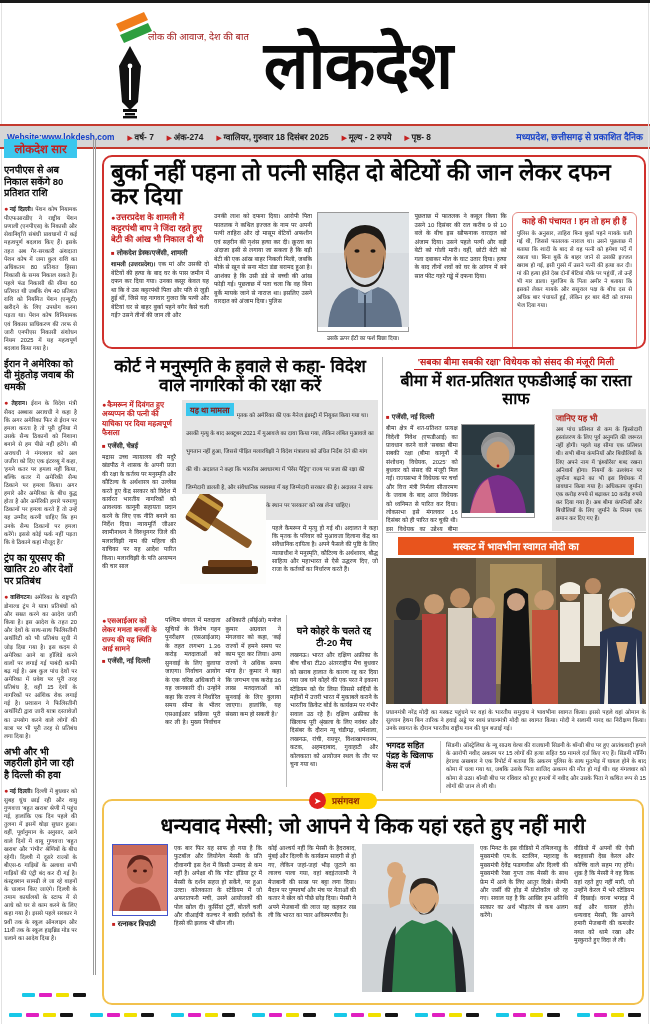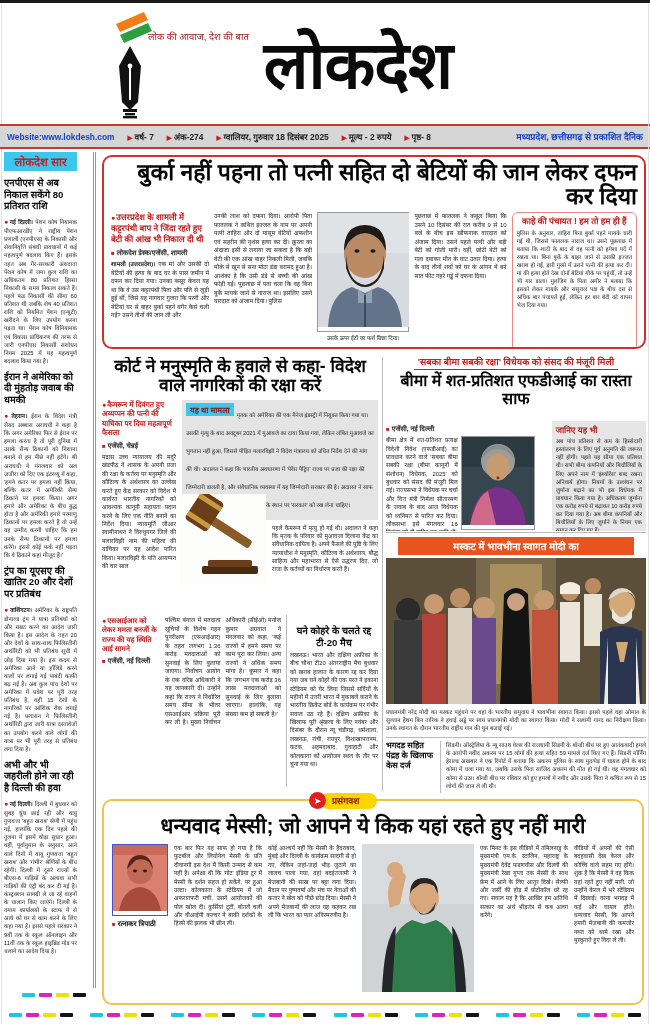--- a/index.html
+++ b/index.html
@@ -18,31 +18,31 @@
   .logo{position:absolute;left:108px;top:5px;}
   .mast-title{position:absolute;left:148px;top:6px;width:420px;height:112px;display:flex;align-items:center;justify-content:center;
       font-size:66px;font-weight:900;color:#0a0a0a;letter-spacing:-1px;line-height:1;}
   .tagline{position:absolute;left:148px;top:27px;width:420px;text-align:left;font-size:9.5px;font-weight:normal;color:#a32020;}
   .infobar{position:absolute;left:0;top:121px;width:650px;height:25px;background:#d6d6d6;border-top:2px solid #c43a2e;border-bottom:2px solid #c43a2e;
       display:flex;align-items:center;gap:13px;box-sizing:border-box;padding:0 7px;font-size:8.4px;font-weight:bold;color:#222;white-space:nowrap;}
   .infobar .web{color:#1742c8;}
   .infobar .pub{color:#1742c8;margin-left:auto;font-size:9px;}
   .m{color:#c4201f;font-size:6.5px;margin-right:2px;}
   
-  .sidebar{position:absolute;left:4px;top:149px;width:92px;height:836px;border-right:3px double #999;padding-right:16px;box-sizing:border-box;overflow:hidden;}
+  .sidebar{position:absolute;left:4px;top:136px;width:92px;height:836px;border-right:3px double #999;padding-right:16px;box-sizing:border-box;overflow:hidden;}
   .sb-head{background:#3bc7ee;color:#c4201f;font-weight:900;font-size:11.5px;text-align:center;padding:2px 0;margin-bottom:4px;}
   .sb-story h3{font-size:9.6px;line-height:1.2;margin:6px 0 3px;color:#0a0a0a;text-align:left;}
   .sb-story .lead{font-weight:bold;}
   .sb-story .jtext{font-size:5.8px;line-height:1.4;}
   .sb-marks{position:absolute;left:22px;top:990px;display:flex;gap:4px;}
   .dash{width:13px;height:4px;border-radius:1px;}
   
   .lead-box{position:absolute;left:102px;top:152px;width:544px;height:194px;border:2px solid #d0312d;border-radius:10px;
       box-sizing:border-box;padding:3px 7px;overflow:hidden;}
-  .lead-h{font-size:23px;font-weight:900;text-align:right;margin:0 0 4px;line-height:1.05;color:#070707;}
+  .lead-h{font-size:23px;font-weight:900;text-align:left;margin:0 0 4px;line-height:1.05;color:#070707;}
   .lead-cols{display:flex;gap:5px;}
   .lead-cols .c{overflow:hidden;}
   .caption{font-size:5.6px;text-align:center;color:#222;margin-top:2px;}
   .photo-frame{border:1px solid #999;}
   .side-box{border:1.4px solid #e58b84;border-radius:6px;padding:3px 4px;box-sizing:border-box;overflow:hidden;}
   .side-box h4{margin:0 0 2px;font-size:8.6px;color:#c4201f;line-height:1.2;text-align:center;}
   .side-box .jtext{font-size:5.7px;}
   
   .h-big{font-weight:900;text-align:center;color:#070707;margin:0;line-height:1.1;}
   
@@ -51,21 +51,21 @@
   .court-left{position:absolute;left:0;top:0;width:74px;height:205px;overflow:hidden;}
   .case-box{position:absolute;left:80px;top:0;width:196px;height:120px;background:#e4e4e4;padding:3px 4px;box-sizing:border-box;overflow:hidden;}
   .case-label{float:left;background:#3bc7ee;color:#8a1511;font-weight:900;font-size:8px;padding:1px 4px;margin:0 3px 1px 0;}
   .case-box .jtext{font-size:5.7px;}
   .gavel{position:absolute;left:78px;top:94px;}
   .court-bottom{position:absolute;left:170px;top:124px;width:106px;height:80px;}
   
   .ins{position:absolute;left:386px;top:352px;width:260px;height:176px;overflow:hidden;}
   .kicker{color:#c4201f;font-weight:900;font-size:9.3px;text-align:center;border-bottom:1px solid #c4201f;
       width:fit-content;margin:0 auto 2px;padding:0 4px 1px;}
-  .ins-flex{display:flex;gap:17px;margin-top:14px;}
+  .ins-flex{display:flex;gap:17px;margin-top:2px;}
   .ins-left{width:155px;}
   .ins-left .photo-frame{float:right;margin:0 0 2px 3px;}
   .know{width:98px;background:#e6e6e6;padding:3px 4px;box-sizing:border-box;height:132px;overflow:hidden;}
   .know h4{margin:0 0 2px;font-size:8.4px;color:#b3241c;}
   .know .jtext{font-size:5.7px;}
   
   .modi{position:absolute;left:386px;top:534px;width:260px;height:256px;overflow:hidden;}
   .banner{margin:0 12px 3px;background:#e8541d;color:#fff;font-weight:900;font-size:10px;text-align:center;padding:2px 0;}
   .modi .caption-j{font-size:5.8px;margin-top:2px;}
   .brief{display:flex;gap:5px;border-top:1px solid #bbb;margin-top:4px;padding-top:3px;height:58px;overflow:hidden;}

